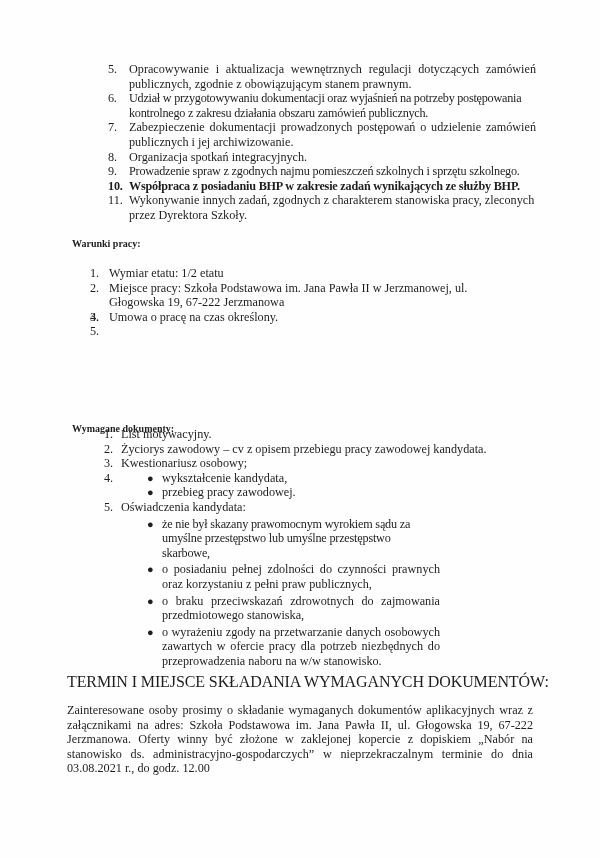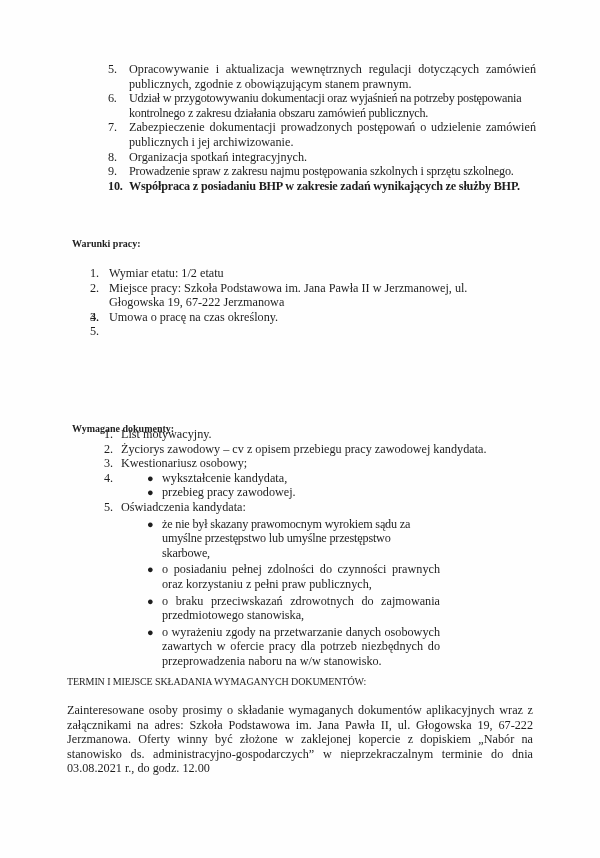--- a/index.html
+++ b/index.html
@@ -11,36 +11,37 @@
   .page { position: absolute; left: 0; top: 0; width: 600px; height: 858px; background: #fefefe; }
   .block { position: absolute; }
   ol.num { list-style: none; margin: 0; padding: 0; }
   ol.num > li { position: relative; padding-left: 21px; margin: 0; }
   ol.num > li > .n { position: absolute; left: 0; top: 0; }
   .just { text-align: justify; }
   h3.heading { margin: 0; font-size: 10px; font-weight: bold; position: absolute; left: 72px; }
   ul.bul { list-style: none; margin: 0; padding: 0; }
   ul.bul > li { position: relative; padding-left: 14px; margin-bottom: 2px; }
   ul.bul > li > .b { position: absolute; left: -1px; top: 0; font-size: 11px; }
-  .section-title { position: absolute; left: 67px; top: 675px; font-size: 10px; letter-spacing: -0.1px; text-align: right; }
+  .section-title { position: absolute; left: 67px; top: 675px; font-size: 16px; letter-spacing: -0.1px; text-align: right; }
   .para { position: absolute; left: 67px; top: 703px; width: 466px; text-align: justify; text-align-last: left; }
 </style>
 </head>
 <body>
 
 <div class="page">
 
   <div class="block" style="left:108px; top:62px; width:428px;">
     <ol class="num">
       <li class="just" style="text-align-last:left;"><span class="n">5.</span><span>Opracowywanie i aktualizacja wewnętrznych regulacji dotyczących zamówień publicznych, zgodnie z obowiązującym stanem prawnym.</span></li>
       <li style="letter-spacing:-0.25px;"><span class="n">6.</span><span>Udział w przygotowywaniu dokumentacji oraz wyjaśnień na potrzeby postępowania kontrolnego z zakresu działania obszaru zamówień publicznych.</span></li>
       <li class="just" style="text-align-last:left;"><span class="n">7.</span><span>Zabezpieczenie dokumentacji prowadzonych postępowań o udzielenie zamówień publicznych i jej archiwizowanie.</span></li>
       <li><span class="n">8.</span><span>Organizacja spotkań integracyjnych.</span></li>
-      <li style="letter-spacing:-0.2px;"><span class="n">9.</span><span>Prowadzenie spraw z zakresu najmu postępowania szkolnych i sprzętu szkolnego.</span></li>
+      <li style="letter-spacing:-0.2px;"><span class="n">9.</span><span>Prowadzenie spraw z zgodnych najmu pomieszczeń szkolnych i sprzętu szkolnego.</span></li>
       <li style="letter-spacing:-0.2px;font-weight:bold;"><span class="n">10.</span><span>Współpraca z posiadaniu BHP w zakresie zadań wynikających ze służby BHP.</span></li>
+      <li><span class="n">11.</span><span>Wykonywanie innych zadań, zgodnych z charakterem stanowiska pracy, zleconych przez Dyrektora Szkoły.</span></li>
     </ol>
   </div>
 
   <h3 class="heading" style="top:237px;">Warunki pracy:</h3>
   <div class="block" style="left:90px; top:266px; width:420px;">
     <ol class="num" style="">
       <li style="padding-left:19px;"><span class="n">1.</span><span>Wymiar etatu: 1/2 etatu</span></li>
       <li style="padding-left:19px;"><span class="n">2.</span><span>Miejsce pracy: Szkoła Podstawowa im. Jana Pawła II w Jerzmanowej, ul. Głogowska 19, 67-222 Jerzmanowa</span></li>
       <li style="padding-left:19px;"><span class="n">3.</span></li>
       <li style="padding-left:19px;"><span class="n">4.</span><span>Umowa o pracę na czas określony.</span></li>

